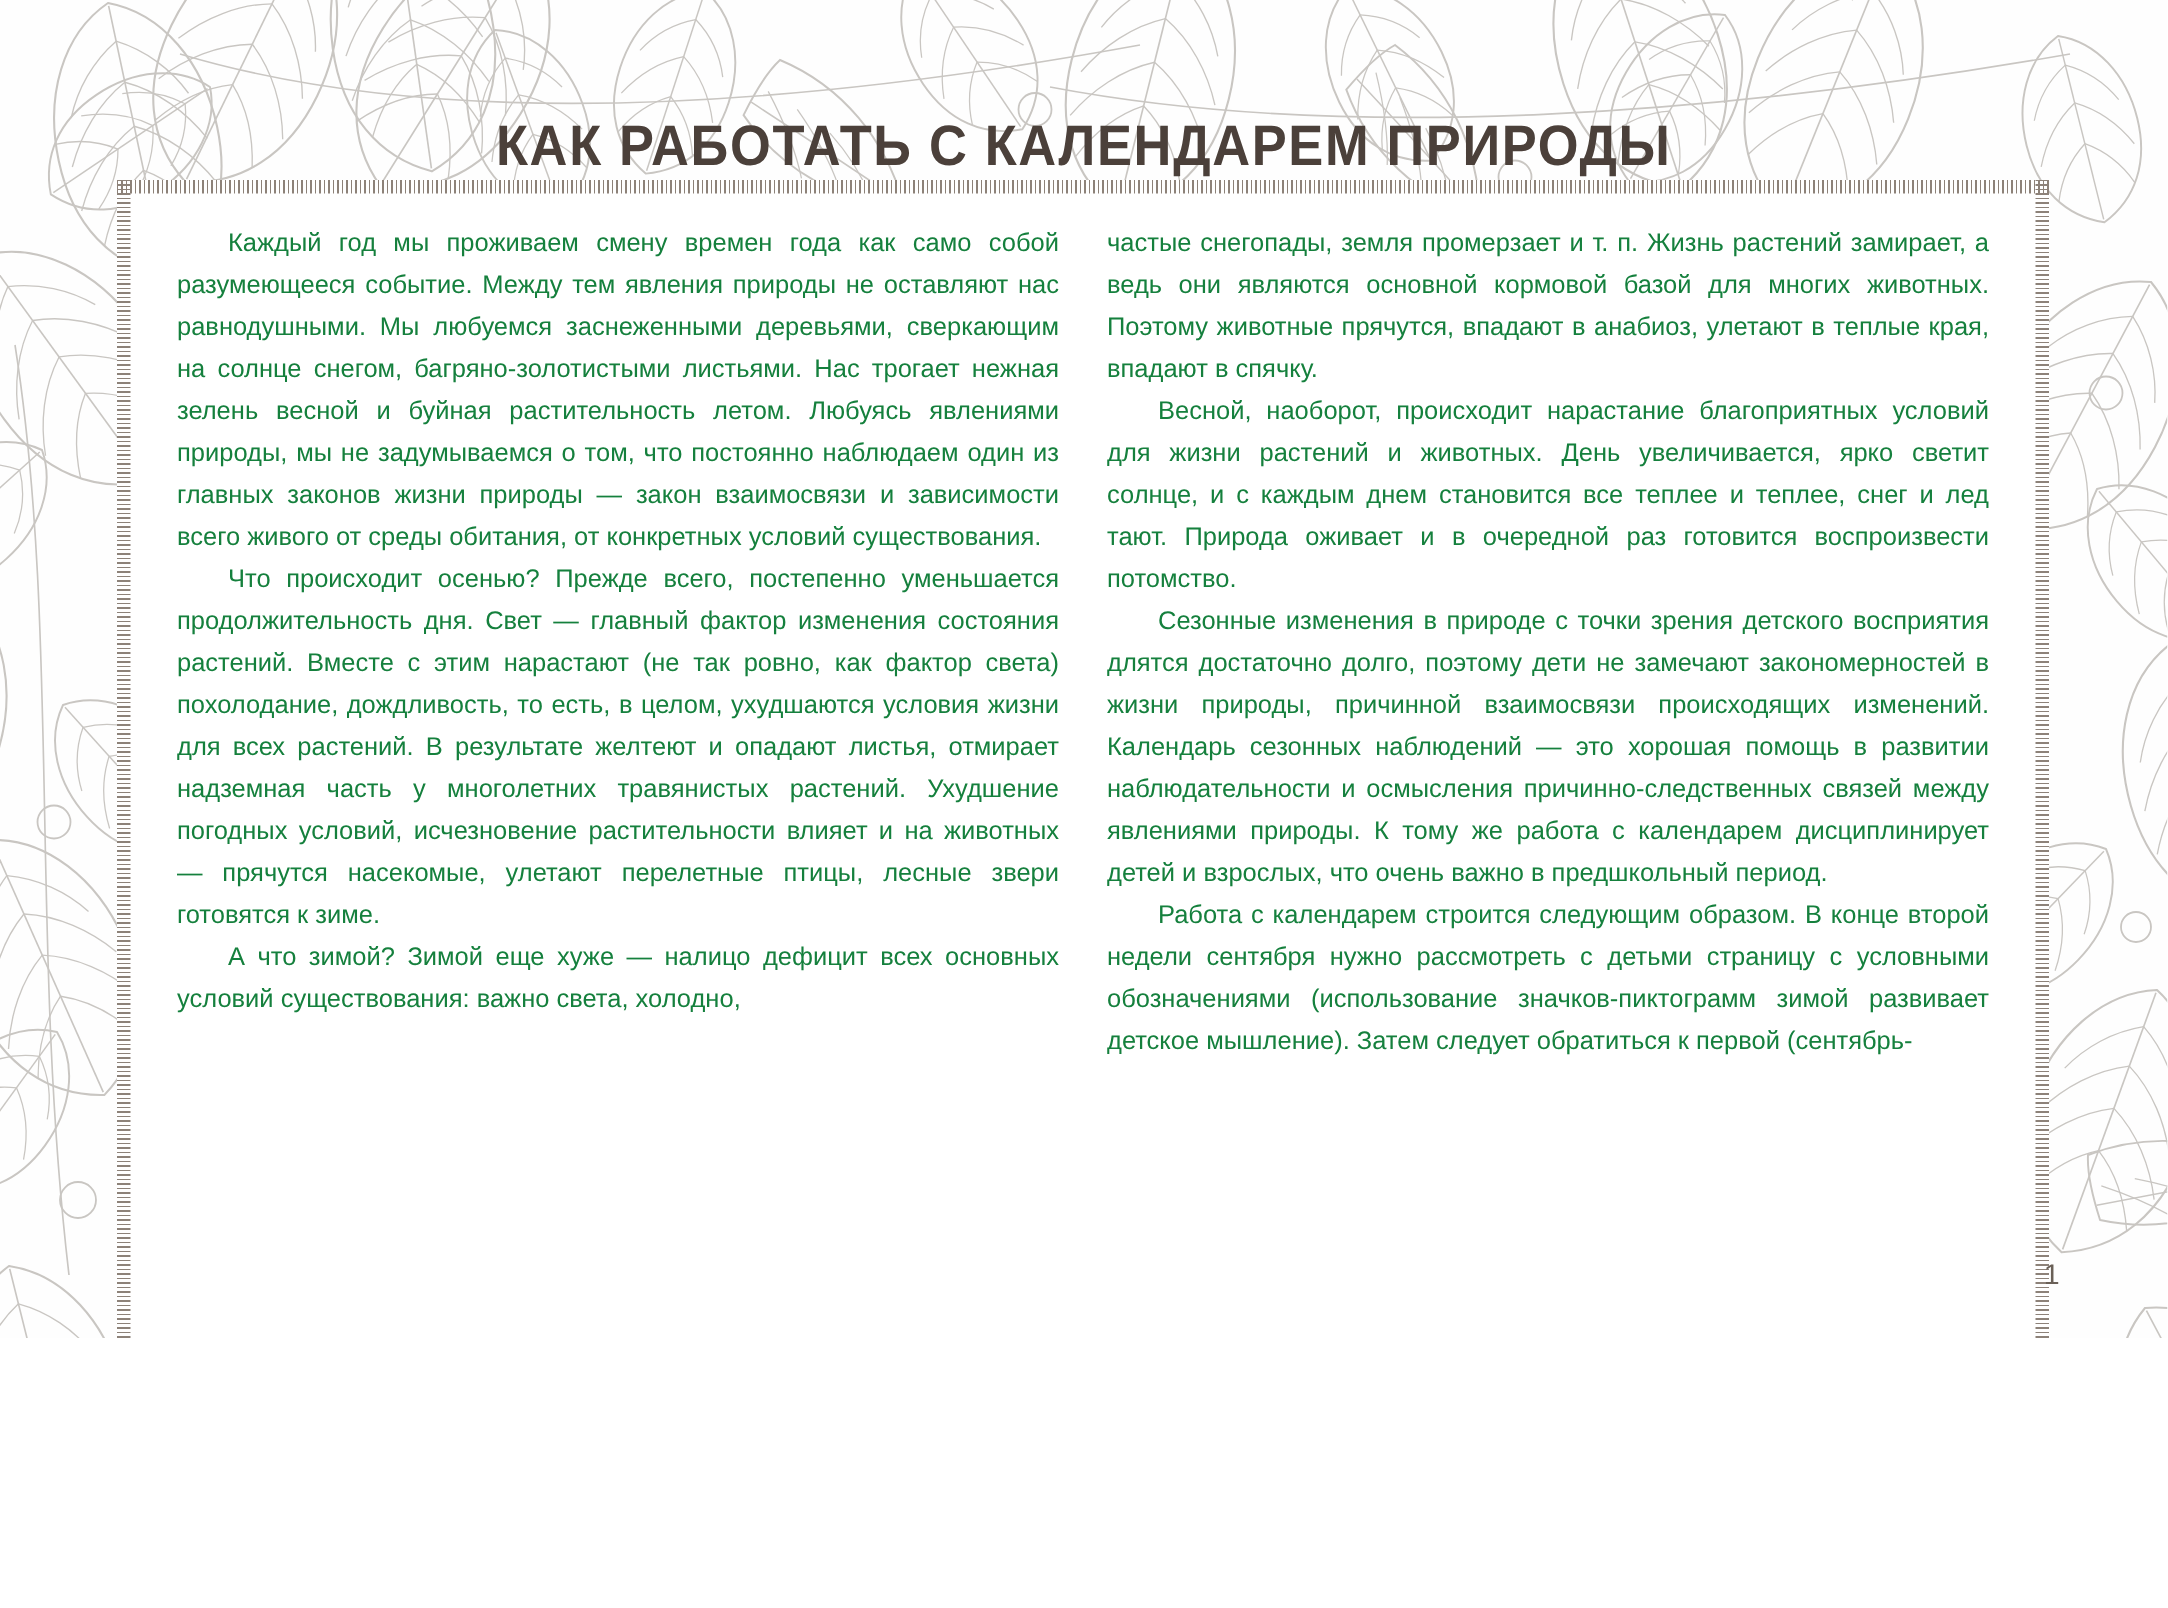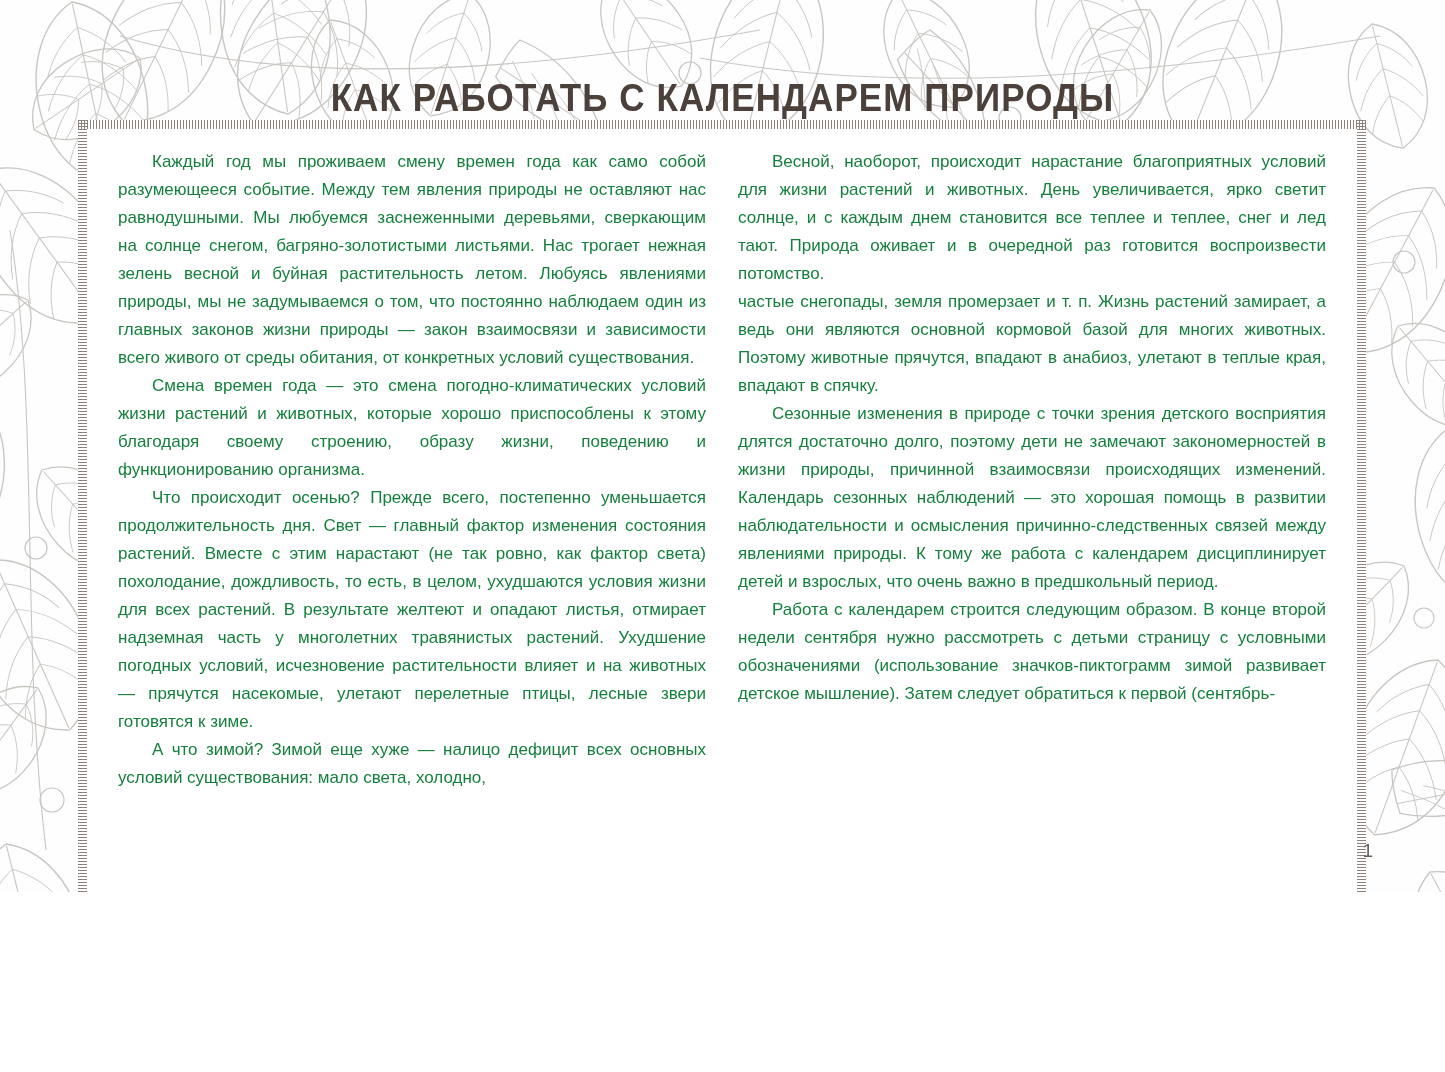--- a/index.html
+++ b/index.html
@@ -234,27 +234,26 @@
 
   <div id="content-frame">
     <div class="stitch stitch-top"></div>
     <div class="stitch stitch-bottom"></div>
     <div class="stitch stitch-left"></div>
     <div class="stitch stitch-right"></div>
 
     <div id="columns">
       <div class="column">
         <p class="para">Каждый год мы проживаем смену времен года как само собой разумеющееся событие. Между тем явления природы не оставляют нас равнодушными. Мы любуемся заснеженными деревьями, сверкающим на солнце снегом, багряно-золотистыми листьями. Нас трогает нежная зелень весной и буйная растительность летом. Любуясь явлениями природы, мы не задумываемся о том, что постоянно наблюдаем один из главных законов жизни природы — закон взаимосвязи и зависимости всего живого от среды обитания, от конкретных условий существования.</p>
-        <p class="para">Смена времен года — это смена погодно-климатических условий жизни растений и животных, которые хорошо приспособлены к этому благодаря своему строению, образу жизни, поведению и функционированию организма.</p>
         <p class="para">Что происходит осенью? Прежде всего, постепенно уменьшается продолжительность дня. Свет — главный фактор изменения состояния растений. Вместе с этим нарастают (не так ровно, как фактор света) похолодание, дождливость, то есть, в целом, ухудшаются условия жизни для всех растений. В результате желтеют и опадают листья, отмирает надземная часть у многолетних травянистых растений. Ухудшение погодных условий, исчезновение растительности влияет и на животных — прячутся насекомые, улетают перелетные птицы, лесные звери готовятся к зиме.</p>
-        <p class="para">А что зимой? Зимой еще хуже — налицо дефицит всех основных условий существования: мало света, холодно,</p>
+        <p class="para">А что зимой? Зимой еще хуже — налицо дефицит всех основных условий существования: важно света, холодно,</p>
       </div>
       <div class="column">
+        <p class="para cont">частые снегопады, земля промерзает и т. п. Жизнь растений замирает, а ведь они являются основной кормовой базой для многих животных. Поэтому животные прячутся, впадают в анабиоз, улетают в теплые края, впадают в спячку.</p>
         <p class="para">Весной, наоборот, происходит нарастание благоприятных условий для жизни растений и животных. День увеличивается, ярко светит солнце, и с каждым днем становится все теплее и теплее, снег и лед тают. Природа оживает и в очередной раз готовится воспроизвести потомство.</p>
-        <p class="para cont">частые снегопады, земля промерзает и т. п. Жизнь растений замирает, а ведь они являются основной кормовой базой для многих животных. Поэтому животные прячутся, впадают в анабиоз, улетают в теплые края, впадают в спячку.</p>
         <p class="para">Сезонные изменения в природе с точки зрения детского восприятия длятся достаточно долго, поэтому дети не замечают закономерностей в жизни природы, причинной взаимосвязи происходящих изменений. Календарь сезонных наблюдений — это хорошая помощь в развитии наблюдательности и осмысления причинно-следственных связей между явлениями природы. К тому же работа с календарем дисциплинирует детей и взрослых, что очень важно в предшкольный период.</p>
         <p class="para">Работа с календарем строится следующим образом. В конце второй недели сентября нужно рассмотреть с детьми страницу с условными обозначениями (использование значков-пиктограмм зимой развивает детское мышление). Затем следует обратиться к первой (сентябрь-</p>
       </div>
     </div>
   </div>
 
   <div id="page-number">1</div>
 
 </div>
 

